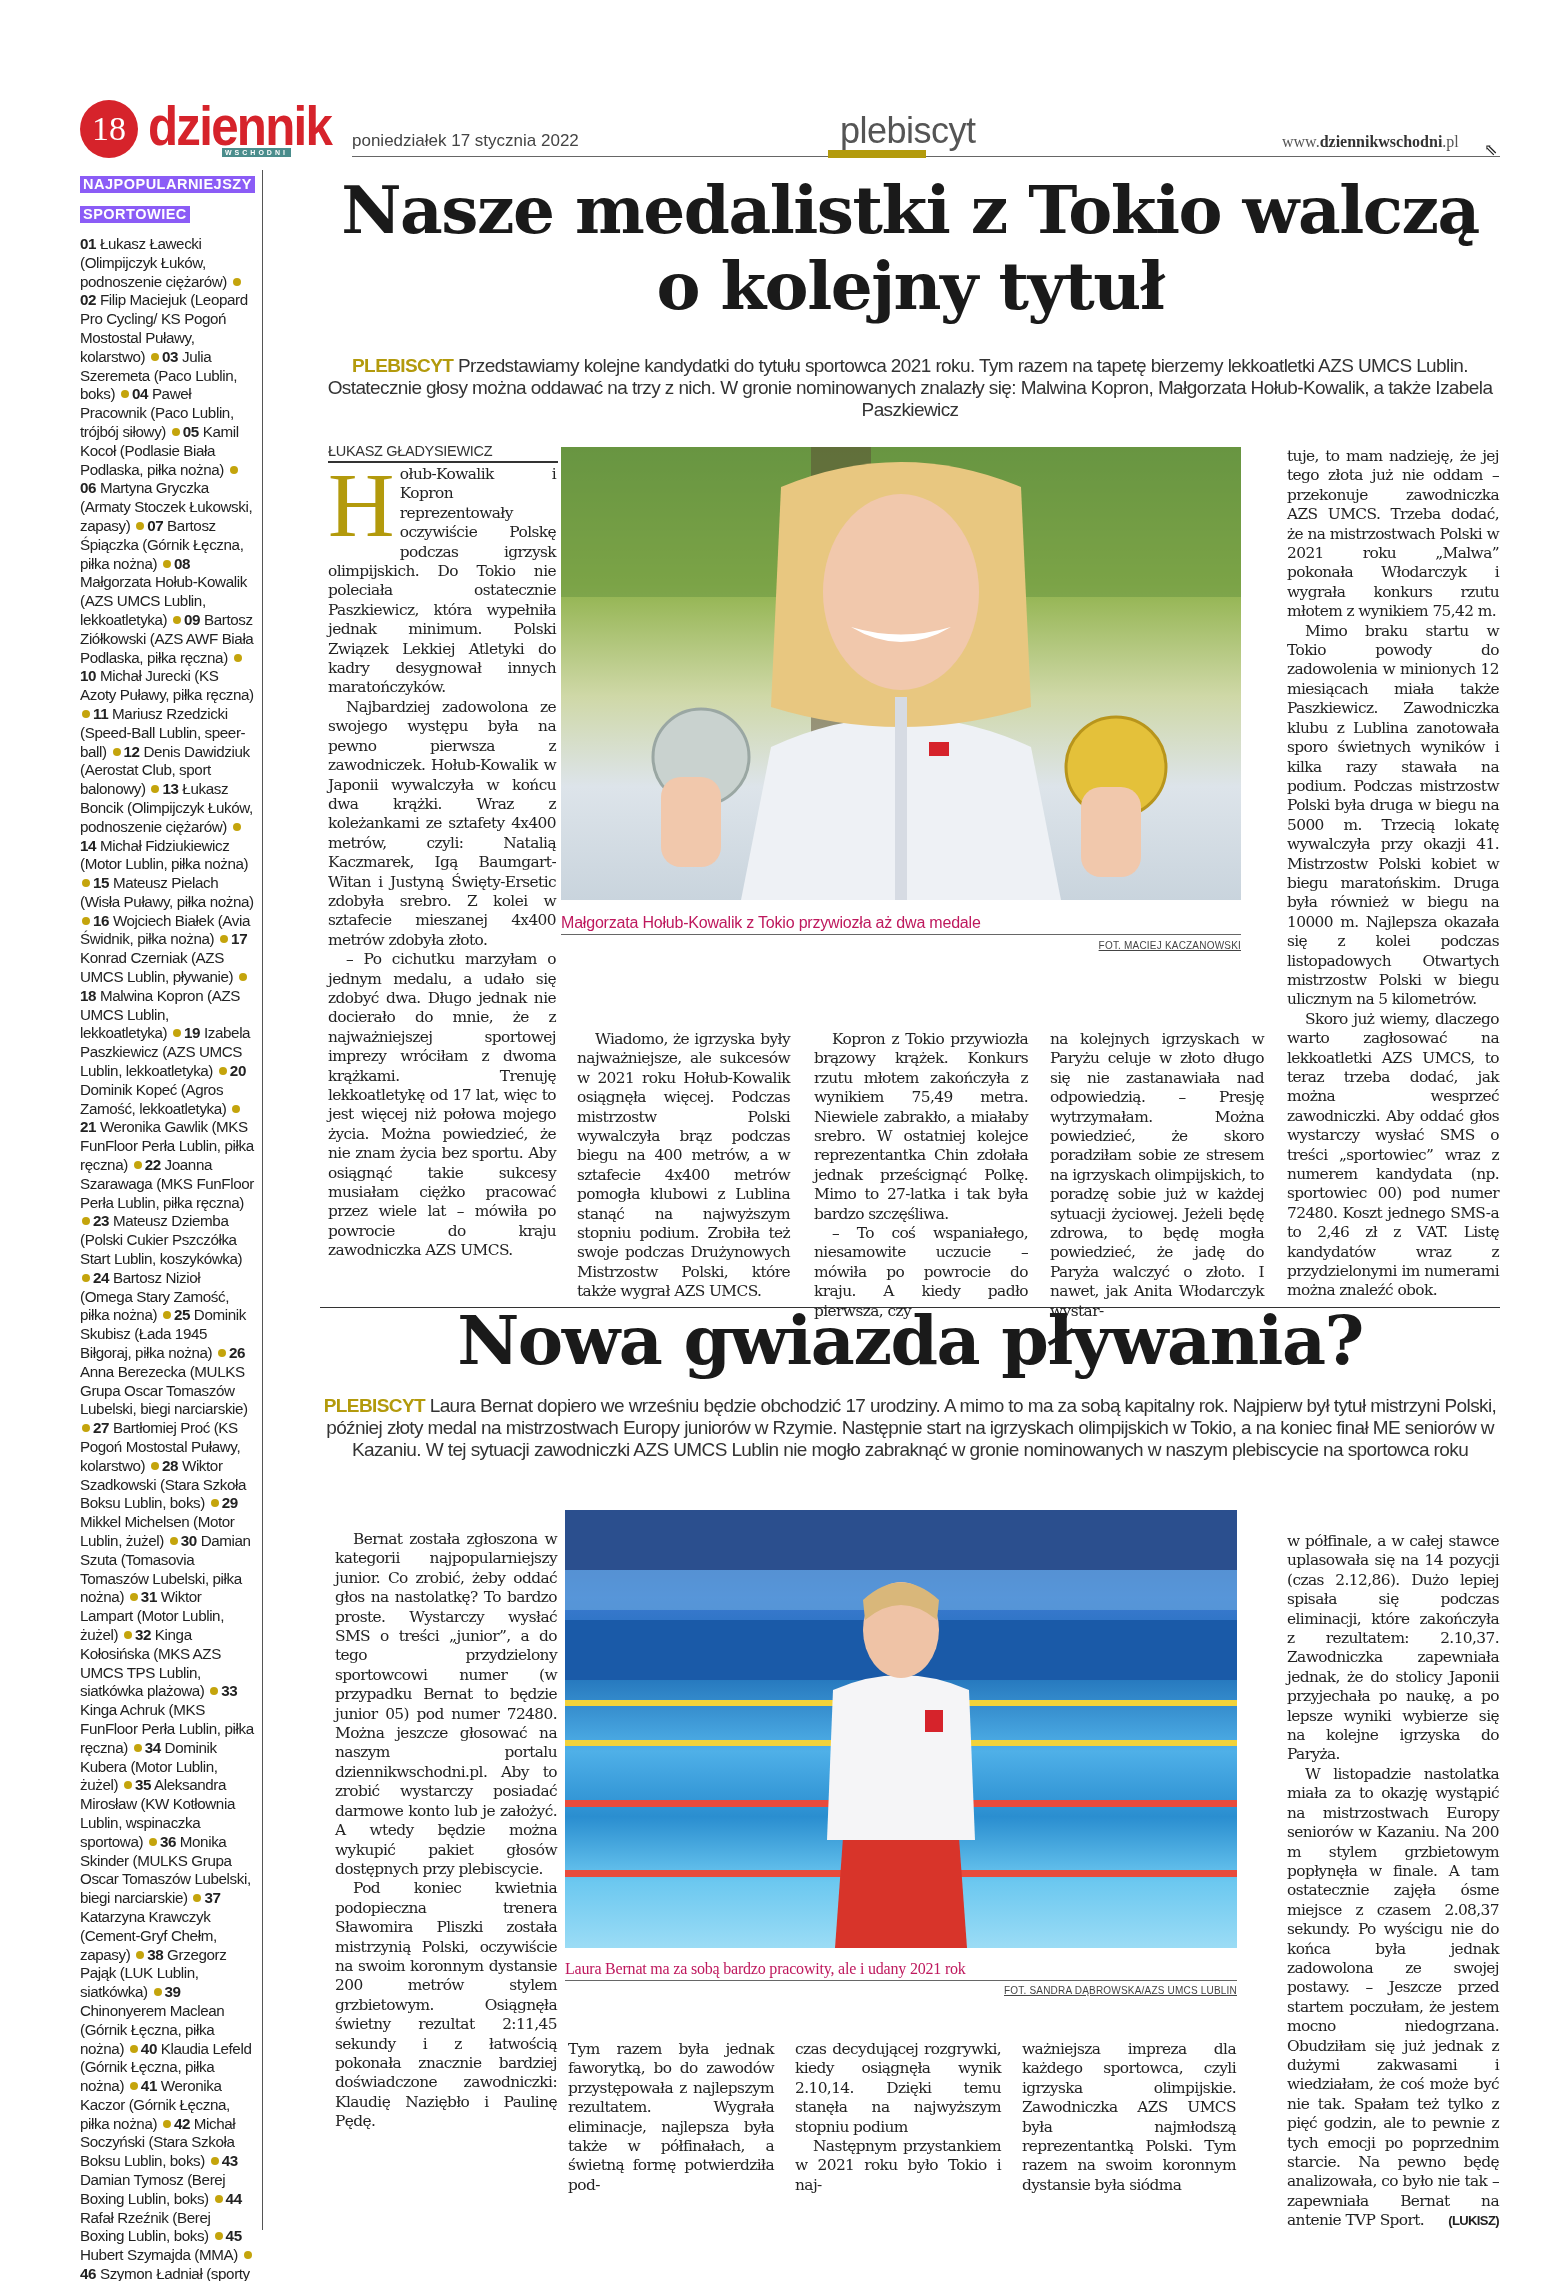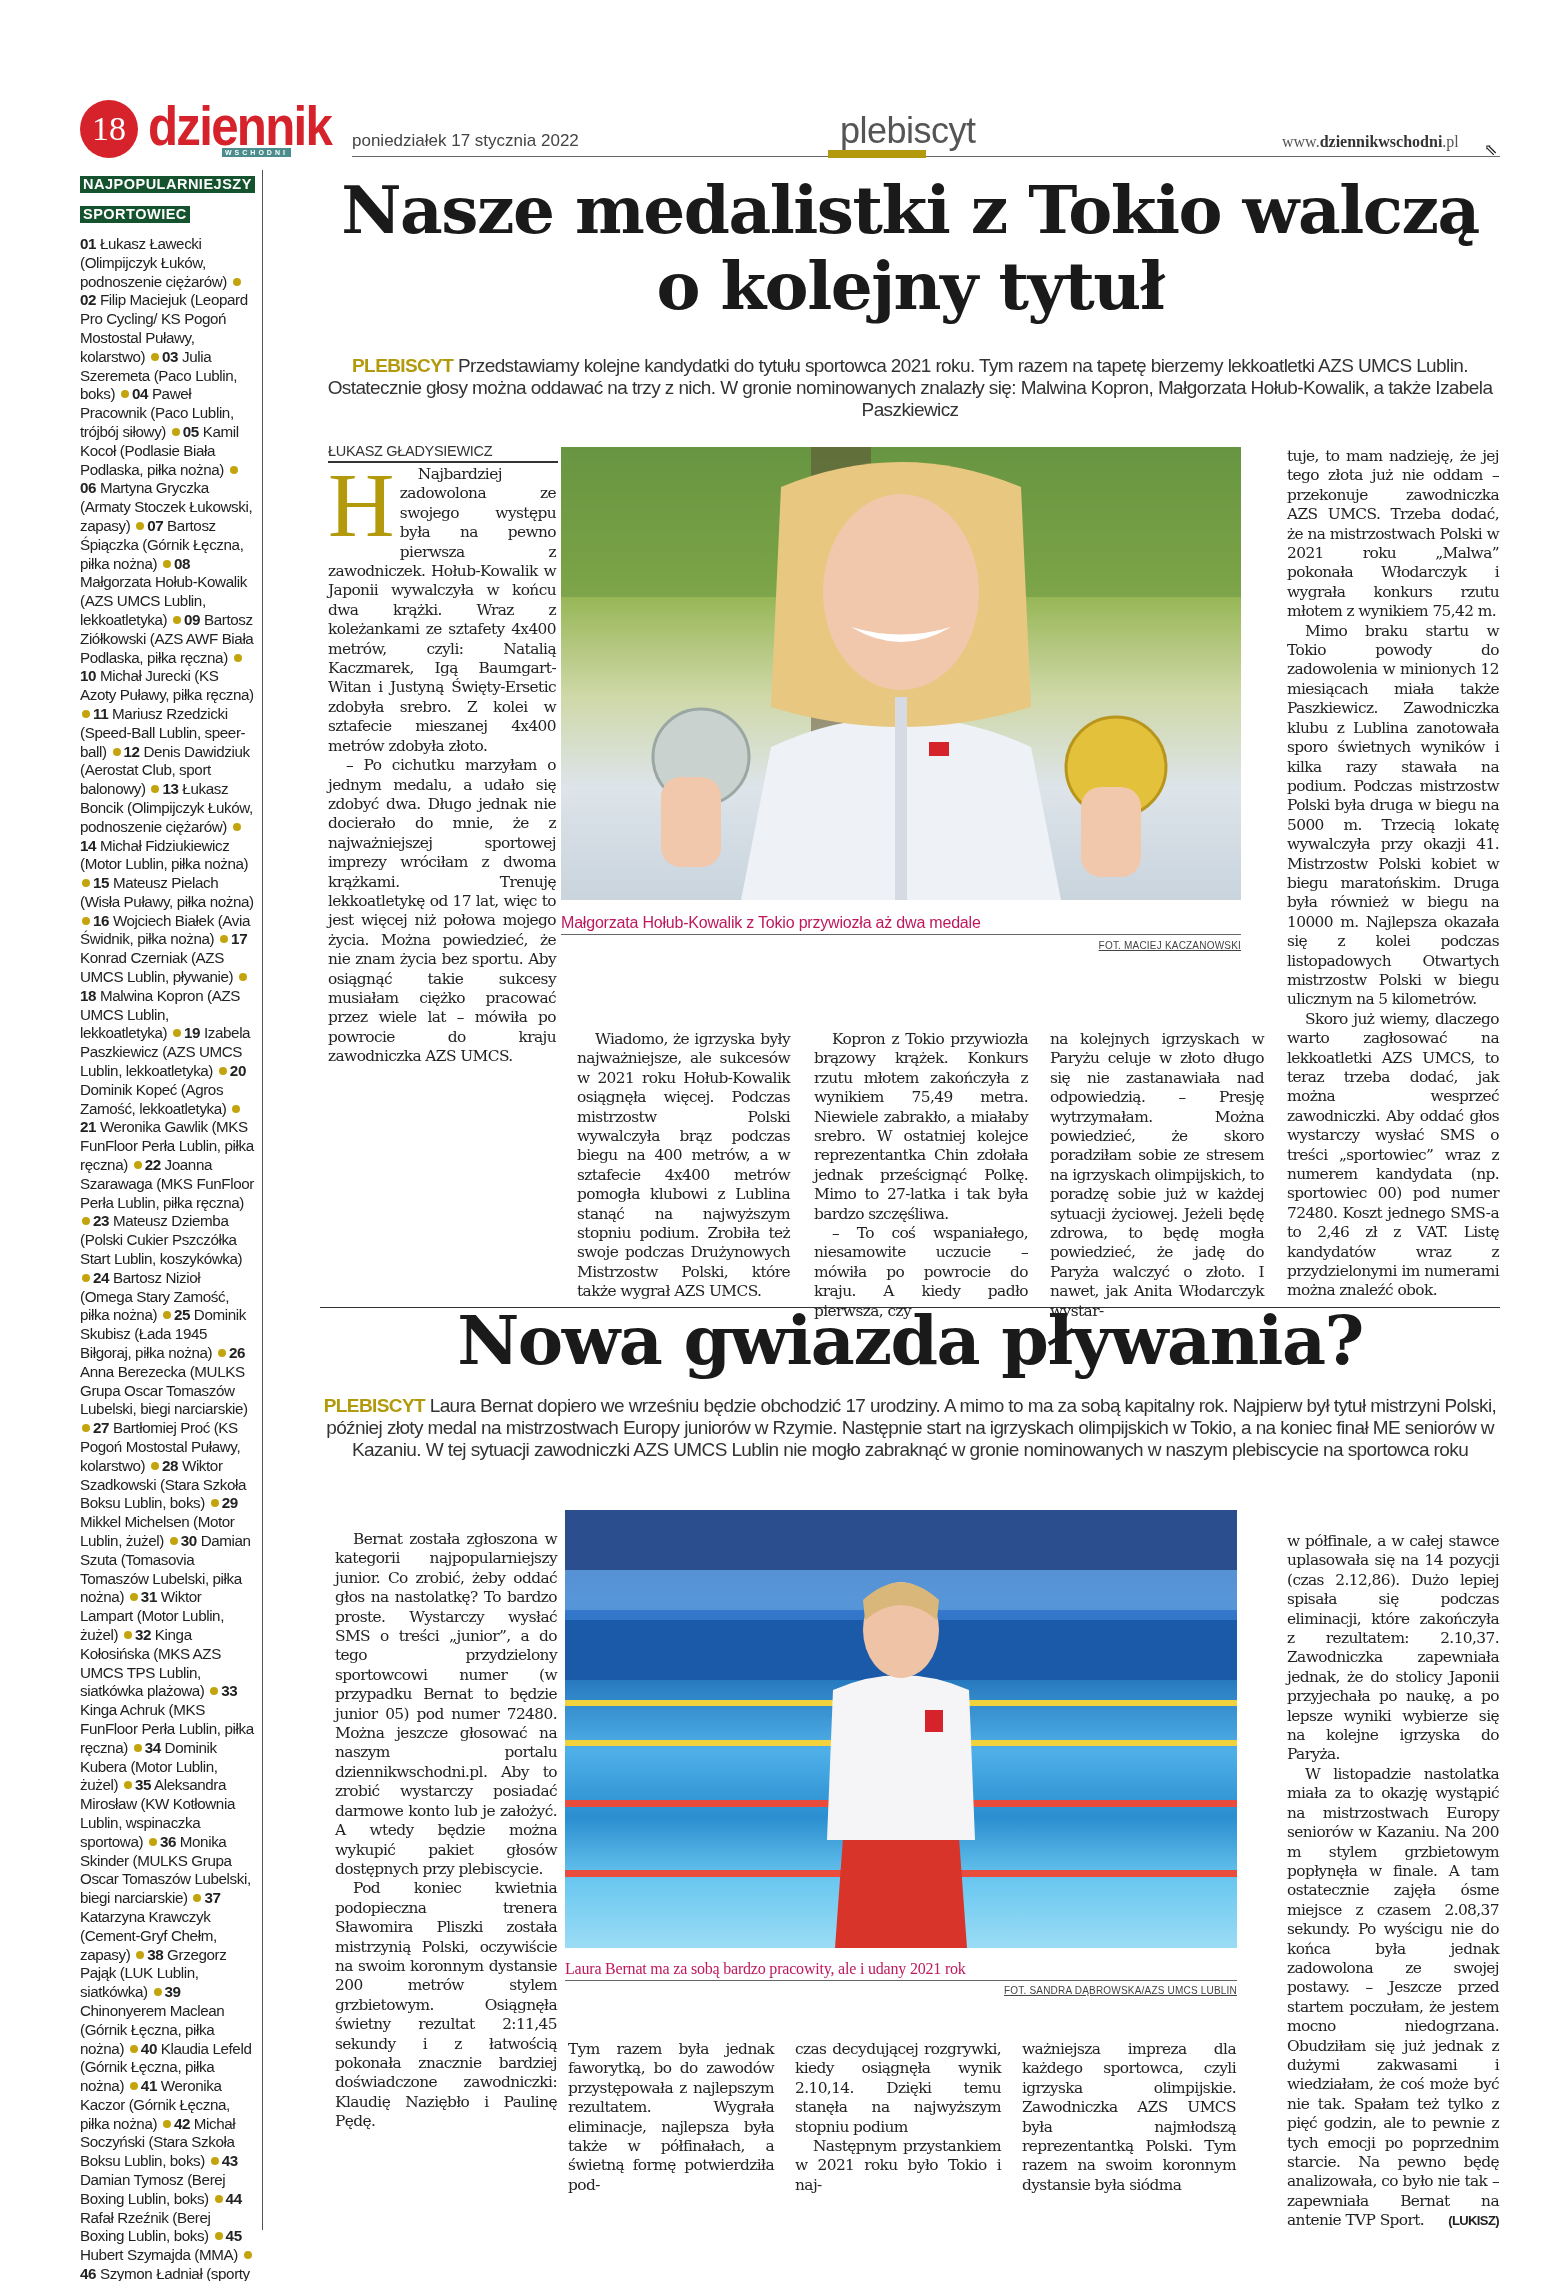--- a/index.html
+++ b/index.html
@@ -14,21 +14,21 @@
   #header-rule { left: 352px; top: 156px; width: 1148px; height: 1px; background: #666; }
   #section { left: 840px; top: 110px; font-family: "Liberation Sans", sans-serif; font-size: 36px; color: #555; font-weight: 300; letter-spacing: -0.5px; }
   #section-bar { left: 828px; top: 150px; width: 98px; height: 8px; background: #b39a0c; }
   #site { left: 1282px; top: 133px; font-family: Liberation Serif, serif; font-size: 16px; color: #555; }
   #site b { color: #333; }
   #cursor-icon { left: 1484px; top: 140px; font-size: 16px; color: #222; }
 
   
   #sidebar { left: 80px; top: 175px; width: 176px; font-family: "Liberation Sans", sans-serif; font-size: 15.2px; line-height: 18.8px; color: #222; letter-spacing: -0.4px; }
   #sidebar-rule { left: 262px; top: 170px; width: 1px; height: 2060px; background: #555; }
-  .sb-head { display: inline-block; background: #14532d; color: #fff; font-weight: 900; font-size: 14.5px; line-height: 17px; padding: 0 3px; letter-spacing: 0.5px; margin-bottom: 12px; }
+  .sb-head { display: inline-block; background: #8b5cf6; color: #fff; font-weight: 900; font-size: 14.5px; line-height: 17px; padding: 0 3px; letter-spacing: 0.5px; margin-bottom: 12px; }
   .sb-list b { font-weight: bold; }
   .dot { display: inline-block; width: 8px; height: 8px; border-radius: 50%; background: #c4a40c; margin: 0 3px 1px 2px; }
 
   
   .headline { font-family: "DejaVu Serif", serif; font-weight: bold; color: #1a1a1a; text-align: center; letter-spacing: -1.5px; }
   #h1 { left: 320px; top: 172px; width: 1180px; font-size: 66px; line-height: 76px; }
   #h2 { left: 320px; top: 1300px; width: 1180px; font-size: 68px; line-height: 80px; }
   .lead { font-family: "Liberation Sans", sans-serif; font-size: 19px; line-height: 22px; color: #333; text-align: center; letter-spacing: -0.6px; }
   .lead .kicker { color: #b39a0c; font-weight: bold; }
   #lead1 { left: 320px; top: 355px; width: 1180px; }
@@ -78,20 +78,21 @@
 </div>
 
 <div class="abs headline" id="h1">Nasze medalistki z Tokio walczą o kolejny tytuł</div>
 <div class="abs lead" id="lead1"><span class="kicker">PLEBISCYT</span> <span>Przedstawiamy kolejne kandydatki do tytułu sportowca 2021 roku. Tym razem na tapetę bierzemy lekkoatletki AZS UMCS Lublin. Ostatecznie głosy można oddawać na trzy z nich. W gronie nominowanych znalazły się: Malwina Kopron, Małgorzata Hołub-Kowalik, a także Izabela Paszkiewicz</span></div>
 
 <div class="abs" id="byline">ŁUKASZ GŁADYSIEWICZ</div>
 <div class="abs" id="byline-rule"></div>
 
 <div class="abs col" style="left:328px; top:465px; width:228px;">
   <span id="dropcap">H</span>
+  <p class="noindent">ołub-Kowalik i Kopron reprezentowały oczywiście Polskę podczas igrzysk olimpijskich. Do Tokio nie poleciała ostatecznie Paszkiewicz, która wypełniła jednak minimum. Polski Związek Lekkiej Atletyki do kadry desygnował innych maratończyków.</p>
   <p>Najbardziej zadowolona ze swojego występu była na pewno pierwsza z zawodniczek. Hołub-Kowalik w Japonii wywalczyła w końcu dwa krążki. Wraz z koleżankami ze sztafety 4x400 metrów, czyli: Natalią Kaczmarek, Igą Baumgart-Witan i Justyną Święty-Ersetic zdobyła srebro. Z kolei w sztafecie mieszanej 4x400 metrów zdobyła złoto.</p>
   <p>– Po cichutku marzyłam o jednym medalu, a udało się zdobyć dwa. Długo jednak nie docierało do mnie, że z najważniejszej sportowej imprezy wróciłam z dwoma krążkami. Trenuję lekkoatletykę od 17 lat, więc to jest więcej niż połowa mojego życia. Można powiedzieć, że nie znam życia bez sportu. Aby osiągnąć takie sukcesy musiałam ciężko pracować przez wiele lat – mówiła po powrocie do kraju zawodniczka AZS UMCS.</p>
 </div>
 
 <div class="photo" id="photo1">
   <svg width="680" height="453" viewBox="0 0 680 453">
     <rect x="0" y="0" width="680" height="150" fill="#6e9a45" opacity="0.6"></rect>
     <rect x="250" y="0" width="60" height="300" fill="#5a4a34" opacity="0.5"></rect>
     <path d="M180 453 L210 300 Q340 240 470 300 L500 453 Z" fill="#eef1f5"></path>
     <path d="M220 40 Q340 -10 460 40 L470 260 Q340 300 210 260 Z" fill="#e8c780"></path>

